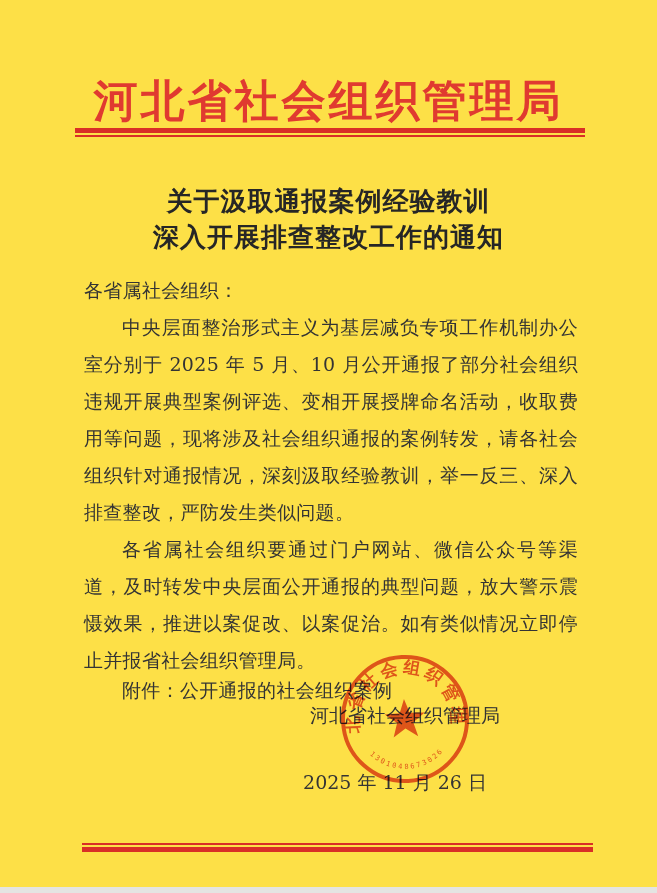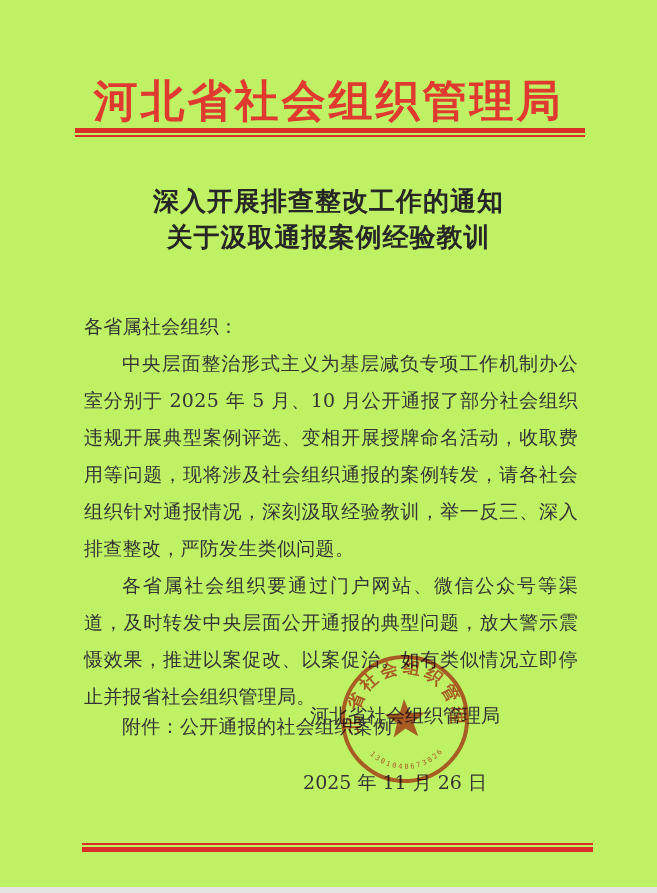--- a/index.html
+++ b/index.html
@@ -1,20 +1,20 @@
 <!DOCTYPE html>
 <html><head>
 <meta charset="utf-8">
 <style>
   html,body{margin:0;padding:0;background:#9a9a9a;}
   .page{
     position:relative;
     width:657px;height:893px;
     margin:0 auto;
-    background:#bef264;
+    background:#fde047;
     overflow:hidden;
     font-family:"DejaVu Serif", serif;
   }
   
   .org-head{
     position:absolute;top:72px;left:0;width:100%;
     text-align:center;
     font-size:44px;font-weight:bold;
     letter-spacing:3px;
     color:#e03a30;
@@ -43,21 +43,20 @@
   }
   
   .body-text{
     position:absolute;top:272px;left:84px;width:494px;
     font-size:19px;
     line-height:37px;
     color:#343434;
     text-align:justify;
     text-justify:inter-character;
     letter-spacing:0.3px;
-    margin-top:36px;
   }
   .body-text p{margin:0;text-indent:2em;}
   .body-text p.salutation{text-indent:0;}
   .body-text p.attachment{margin-top:-7px;}
   
   .sig-org{
     position:absolute;top:703px;left:298px;width:214px;
     text-align:center;font-size:19px;color:#343434;white-space:nowrap;
   }
   .sig-date{
@@ -89,22 +88,22 @@
 </head>
 <body>
 
 <div class="page">
 
   <div class="org-head">河北省社会组织管理局</div>
 
   <div class="rule-top"></div>
 
   <div class="doc-title">
+    <div>关于汲取通报案例经验教训</div>
     <div>深入开展排查整改工作的通知</div>
-    <div>关于汲取通报案例经验教训</div>
   </div>
 
   <div class="body-text">
     <p class="salutation">各省属社会组织：</p>
     <p>中央层面整治形式主义为基层减负专项工作机制办公室分别于 2025 年 5 月、10 月公开通报了部分社会组织违规开展典型案例评选、变相开展授牌命名活动，收取费用等问题，现将涉及社会组织通报的案例转发，请各社会组织针对通报情况，深刻汲取经验教训，举一反三、深入排查整改，严防发生类似问题。</p>
     <p>各省属社会组织要通过门户网站、微信公众号等渠道，及时转发中央层面公开通报的典型问题，放大警示震慑效果，推进以案促改、以案促治。如有类似情况立即停止并报省社会组织管理局。</p>
     <p class="attachment">附件：公开通报的社会组织案例</p>
   </div>
 
   <div class="sig-org">河北省社会组织管理局</div>

